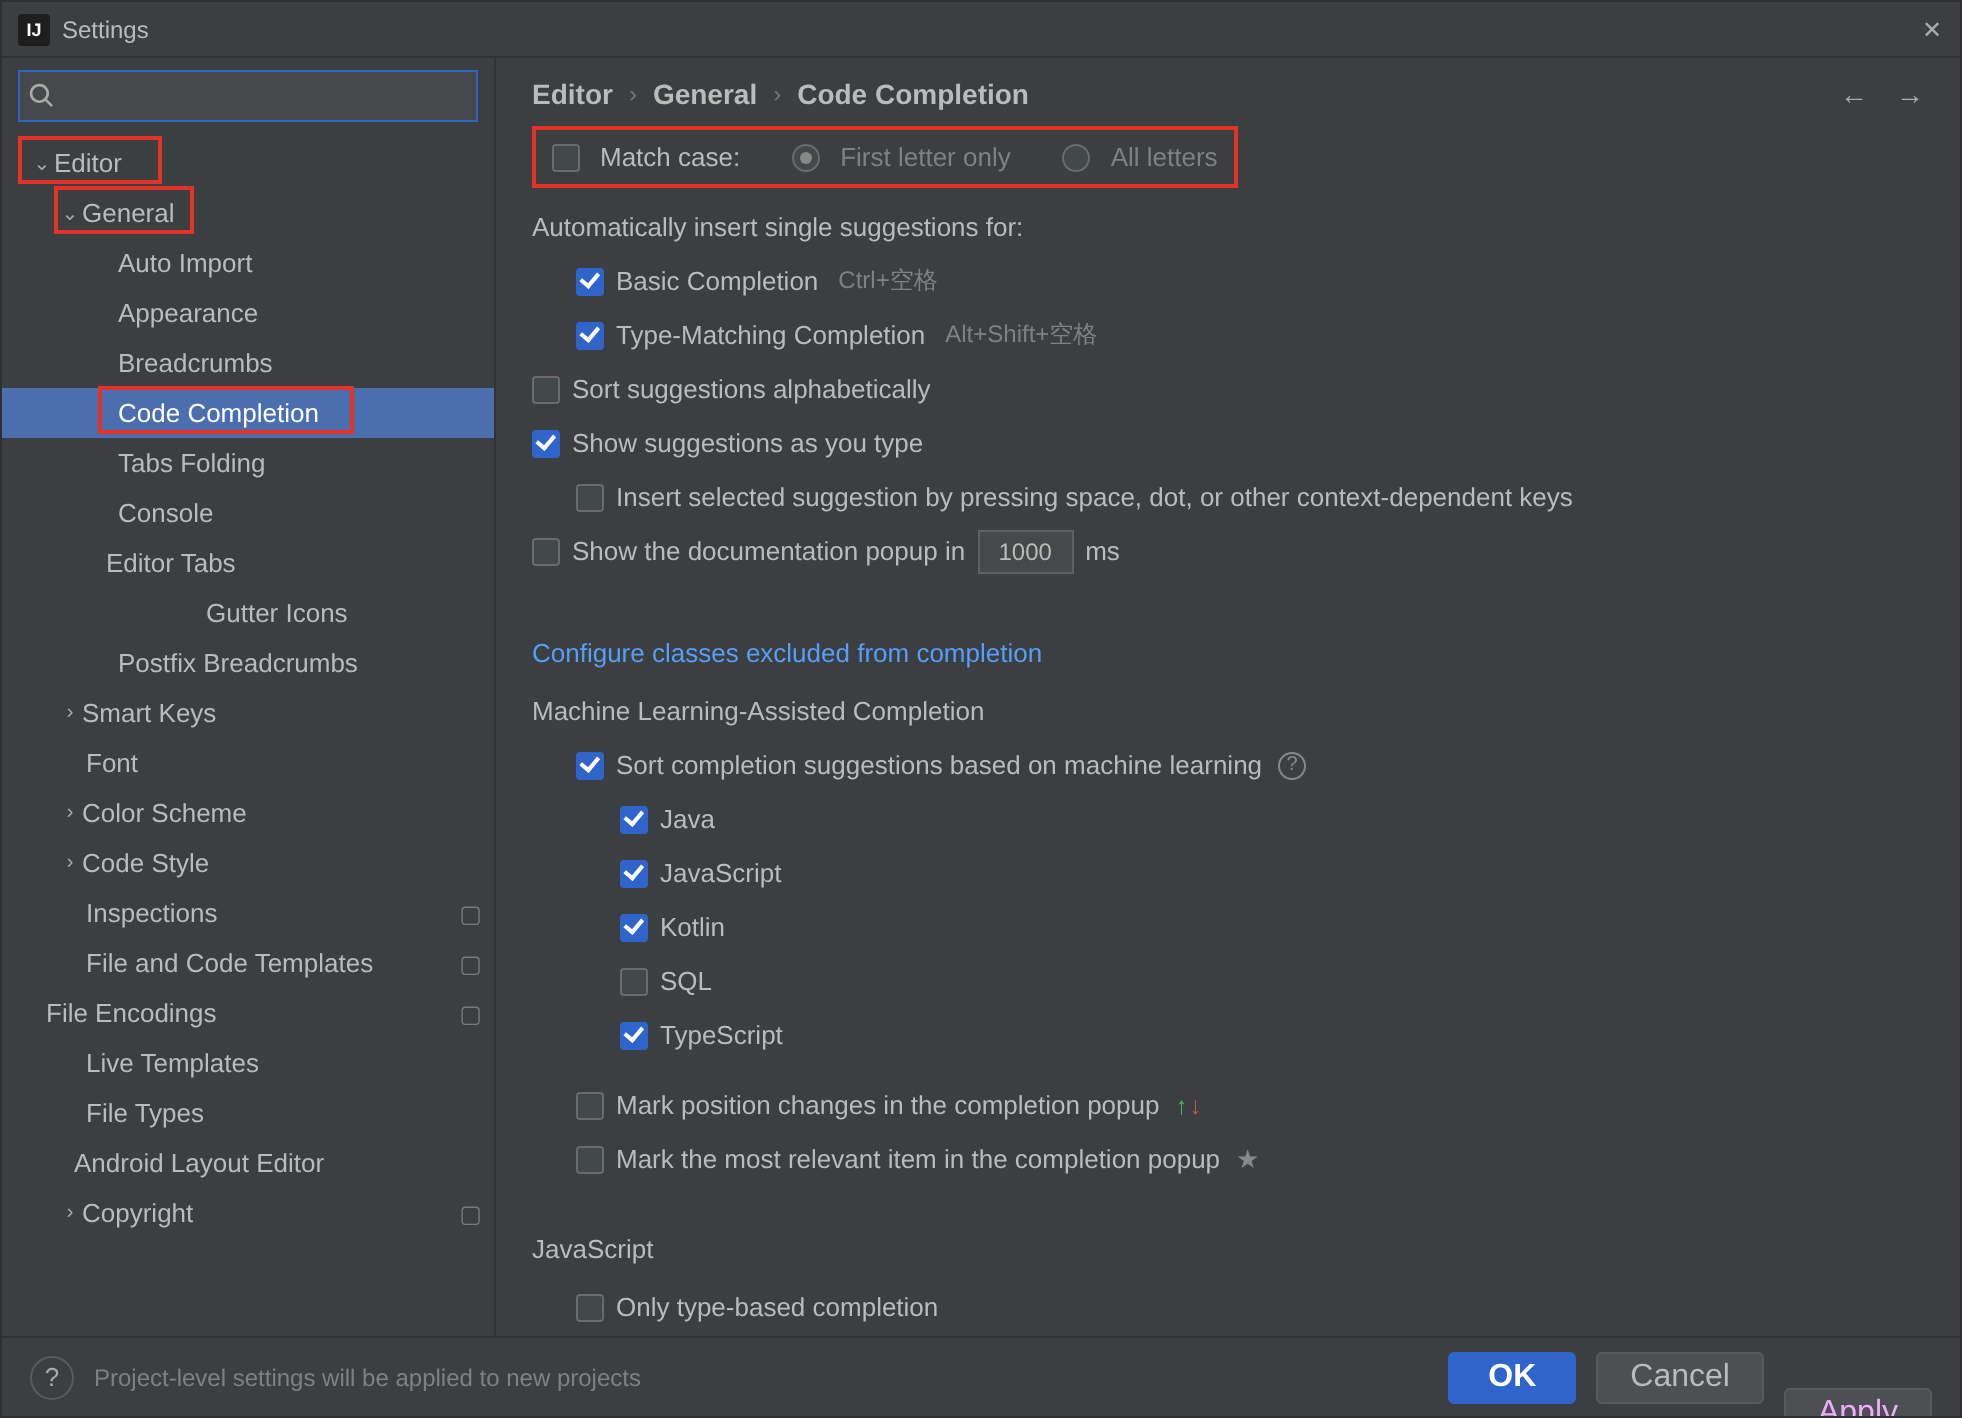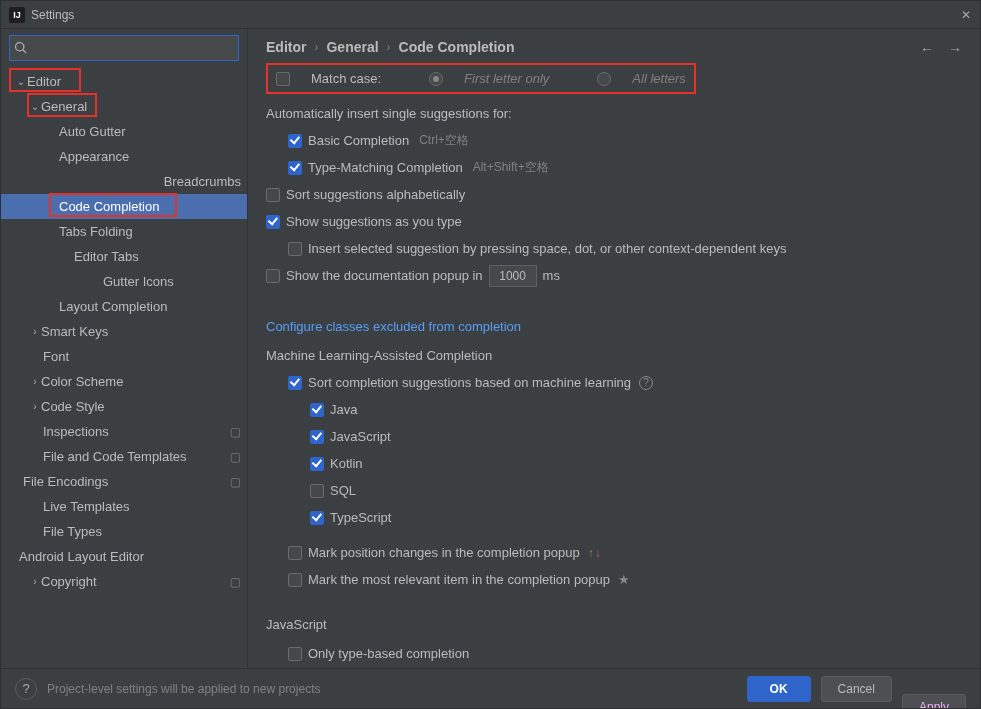--- a/index.html
+++ b/index.html
@@ -55,40 +55,40 @@
   .content{flex:1;overflow:auto;padding:4px 18px 10px 18px;color:var(--text);font-size:13px;position:relative;}
   .content::-webkit-scrollbar{width:10px;}
   .content::-webkit-scrollbar-thumb{background:var(--scrollbar);}
   .row{display:flex;align-items:center;min-height:27px;gap:6px;}
   .row.section{margin-top:24px;margin-bottom:2px;}
   .chk{width:14px;height:14px;border:1px solid #6b6b6b;border-radius:2px;background:#43494a;display:inline-flex;align-items:center;justify-content:center;flex-shrink:0;}
   .chk.checked{background:var(--accent);border-color:var(--accent);}
   .chk.checked::after{content:"";width:4px;height:7px;border:solid #fff;border-width:0 2px 2px 0;transform:rotate(40deg) translate(-1px,-1px);}
   .rdo{width:14px;height:14px;border:1px solid #6b6b6b;border-radius:50%;background:#43494a;display:inline-flex;align-items:center;justify-content:center;flex-shrink:0;}
   .rdo.sel::after{content:"";width:6px;height:6px;border-radius:50%;background:#888;}
-  .dim{color:var(--text-dim);font-style:italic;}
+  .dim{color:var(--text-dim);}
   .shortcut{color:var(--text-dim);font-size:12px;margin-left:4px;}
   .link{color:var(--link);cursor:pointer;}
   .num-input{width:48px;height:22px;background:var(--input-bg);border:1px solid var(--input-border);color:var(--text);text-align:center;font-size:12px;}
   .indent-1{padding-left:22px;}
   .indent-2{padding-left:44px;}
   .help-circle{width:14px;height:14px;border:1px solid #888;border-radius:50%;display:inline-flex;align-items:center;justify-content:center;font-size:10px;color:#888;margin-left:2px;}
   .updown{display:inline-flex;flex-direction:row;gap:1px;margin-left:2px;font-size:12px;}
   .updown .up{color:var(--green);}
   .updown .down{color:#c75450;}
   .star{color:#888;margin-left:2px;font-size:13px;}
   
   .footer{height:40px;border-top:1px solid #323232;display:flex;align-items:center;padding:0 14px;gap:10px;}
   .footer .help-btn{width:22px;height:22px;border:1px solid #5a5a5a;border-radius:50%;display:flex;align-items:center;justify-content:center;color:#aaa;font-size:13px;}
   .footer .hint{color:#808080;font-size:12px;}
   .footer .spacer{flex:1;}
-  .btn{height:26px;min-width:64px;padding:0 16px;border:1px solid #5a5a5a;background:#4c5052;color:var(--text);font-size:12px;border-radius:3px;display:flex;align-items:center;justify-content:center;}
+  .btn{height:26px;min-width:64px;padding:0 16px;border:1px solid #5a5a5a;background:#4c5052;color:var(--text);font-size:16px;border-radius:3px;display:flex;align-items:center;justify-content:center;}
   .btn.primary{background:var(--accent);border-color:var(--accent);color:#fff;font-weight:600;}
   .btn.disabled{color:#f0abfc;margin-top:37px;}
-  .match-box{border:2px solid var(--red);padding:6px 8px;display:inline-flex;align-items:center;gap:21px;margin-bottom:6px;}
+  .match-box{border:2px solid var(--red);padding:6px 8px;display:inline-flex;align-items:center;gap:10px;margin-bottom:6px;}
 </style>
 </head>
 <body>
 
 <div class="window">
 
   <div class="titlebar">
     <div class="app-icon">IJ</div>
     <span>Settings</span>
     <div class="spacer"></div>
@@ -120,47 +120,50 @@
 
         <div style="position:relative;">
           <div class="tree-row" style="padding-left:28px;">
               <span class="chev">⌄</span>
               <span class="label">General</span>
             </div>
           <div class="red-box" style="left:26px;top:-1px;width:70px;height:24px;"></div>
         </div>
 
         <div class="tree-row" style="padding-left:58px;">
-            <span class="label">Auto Gutter</span>
+            <span class="label">Auto Import</span>
           </div>
         <div class="tree-row" style="padding-left:58px;">
             <span class="label">Appearance</span>
           </div>
-        <div class="tree-row" style="padding-left:58px;justify-content:flex-end;">
+        <div class="tree-row" style="padding-left:58px;">
             <span class="label">Breadcrumbs</span>
           </div>
 
         <div style="position:relative;">
           <div class="tree-row selected" style="padding-left:58px;">
               <span class="label">Code Completion</span>
             </div>
           <div class="red-box" style="left:48px;top:-1px;width:128px;height:24px;"></div>
         </div>
 
         <div class="tree-row" style="padding-left:58px;">
             <span class="label">Tabs Folding</span>
           </div>
-        <div class="tree-row" style="padding-left:73px;align-items:center;">
+        <div class="tree-row" style="padding-left:58px;">
+            <span class="label">Console</span>
+          </div>
+        <div class="tree-row" style="padding-left:52px;align-items:center;">
             <span class="label">Editor Tabs</span>
           </div>
         <div class="tree-row" style="padding-left:58px;margin-left:44px;">
             <span class="label">Gutter Icons</span>
           </div>
         <div class="tree-row" style="padding-left:58px;">
-            <span class="label">Layout Completion</span>
+            <span class="label">Postfix Breadcrumbs</span>
           </div>
         <div class="tree-row" style="padding-left:28px;">
             <span class="chev">›</span>
             <span class="label">Smart Keys</span>
           </div>
         <div class="tree-row" style="padding-left:42px;">
             <span class="label">Font</span>
           </div>
         <div class="tree-row" style="padding-left:28px;">
             <span class="chev">›</span>
@@ -181,21 +184,21 @@
         <div class="tree-row" style="padding-left:22px;">
             <span class="label">File Encodings</span>
             <span class="badge">▢</span>
           </div>
         <div class="tree-row" style="padding-left:42px;">
             <span class="label">Live Templates</span>
           </div>
         <div class="tree-row" style="padding-left:42px;">
             <span class="label">File Types</span>
           </div>
-        <div class="tree-row" style="padding-left:18px;">
+        <div class="tree-row" style="padding-left:36px;">
             <span class="label">Android Layout Editor</span>
           </div>
         <div class="tree-row" style="padding-left:28px;">
             <span class="chev">›</span>
             <span class="label">Copyright</span>
             <span class="badge">▢</span>
           </div>
       </div>
     </div>
 

